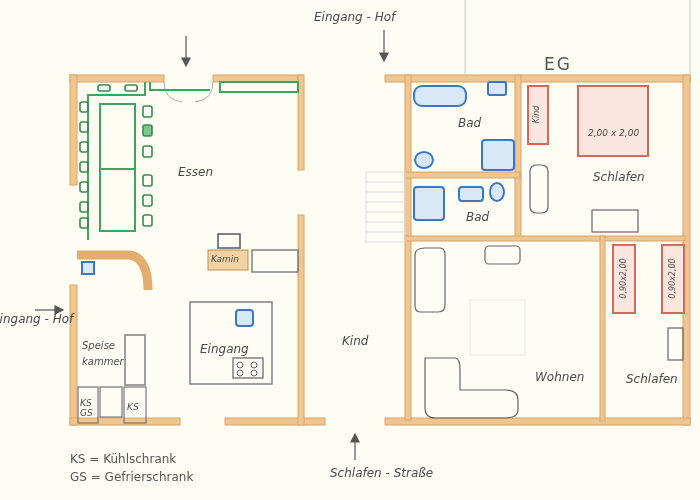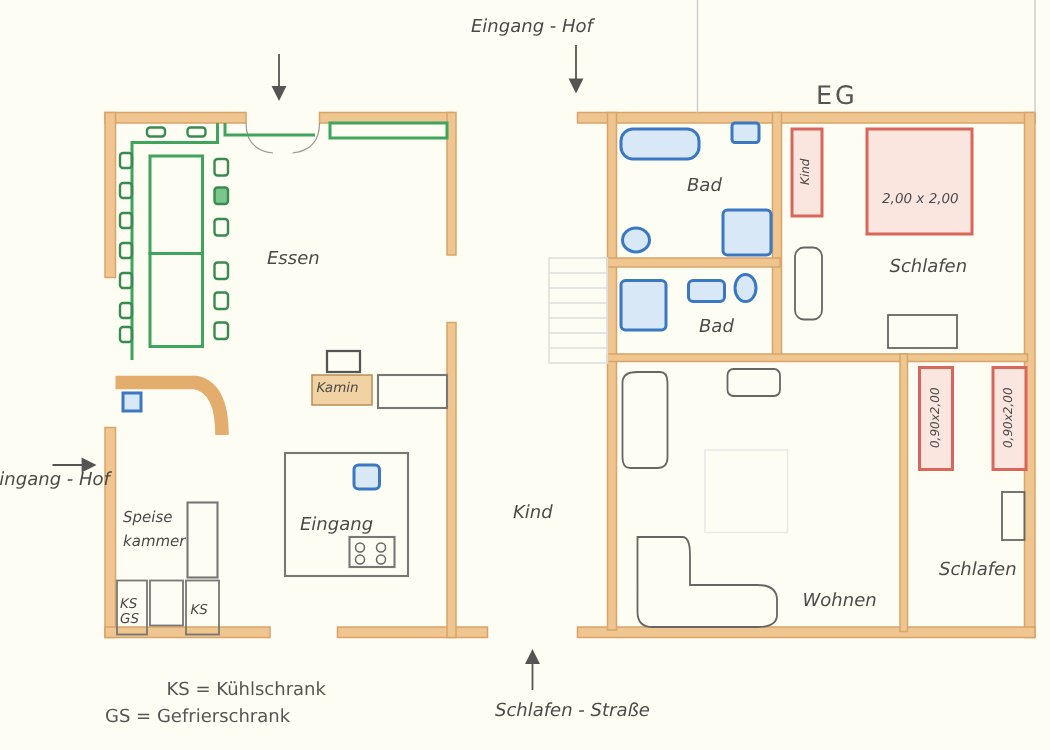--- a/index.html
+++ b/index.html
@@ -145,24 +145,24 @@
 <span class="lbl" style="left:178px;top:165px;">Essen</span>
 <span class="lbl" style="left:200px;top:342px;">Eingang</span>
 <span class="lbl" style="left:211px;top:254px;font-size:9px;text-align:right;">Kamin</span>
 <span class="lbl" style="left:82px;top:340px;font-size:10px;">Speise</span>
 <span class="lbl" style="left:82px;top:356px;font-size:10px;font-style:italic;">kammer</span>
 <span class="lbl" style="left:342px;top:334px;">Kind</span>
 <span class="lbl" style="left:458px;top:116px;">Bad</span>
 <span class="lbl" style="left:466px;top:210px;">Bad</span>
 <span class="lbl" style="left:593px;top:170px;">Schlafen</span>
 <span class="lbl" style="left:626px;top:372px;">Schlafen</span>
-<span class="lbl" style="left:535px;top:370px;margin-top:23px;">Wohnen</span>
+<span class="lbl" style="left:535px;top:370px;">Wohnen</span>
 
 <span class="lbl" style="left:528px;top:110px;font-size:8px;transform:rotate(-90deg);">Kind</span>
 <span class="lbl" style="left:588px;top:128px;font-size:9px;">2,00 x 2,00</span>
 <span class="lbl" style="left:603px;top:274px;font-size:8px;transform:rotate(-90deg);">0,90x2,00</span>
 <span class="lbl" style="left:652px;top:274px;font-size:8px;transform:rotate(-90deg);">0,90x2,00</span>
 <span class="lbl" style="left:80px;top:398px;font-size:9px;">KS</span>
 <span class="lbl" style="left:80px;top:408px;font-size:9px;">GS</span>
 <span class="lbl" style="left:127px;top:402px;font-size:9px;">KS</span>
 
-<span class="legend" style="left:70px;top:452px;margin-left:41px;">KS = Kühlschrank</span>
+<span class="legend" style="left:70px;top:452px;">KS = Kühlschrank</span>
 <span class="legend" style="left:70px;top:470px;">GS = Gefrierschrank</span>
 
 </body></html>

